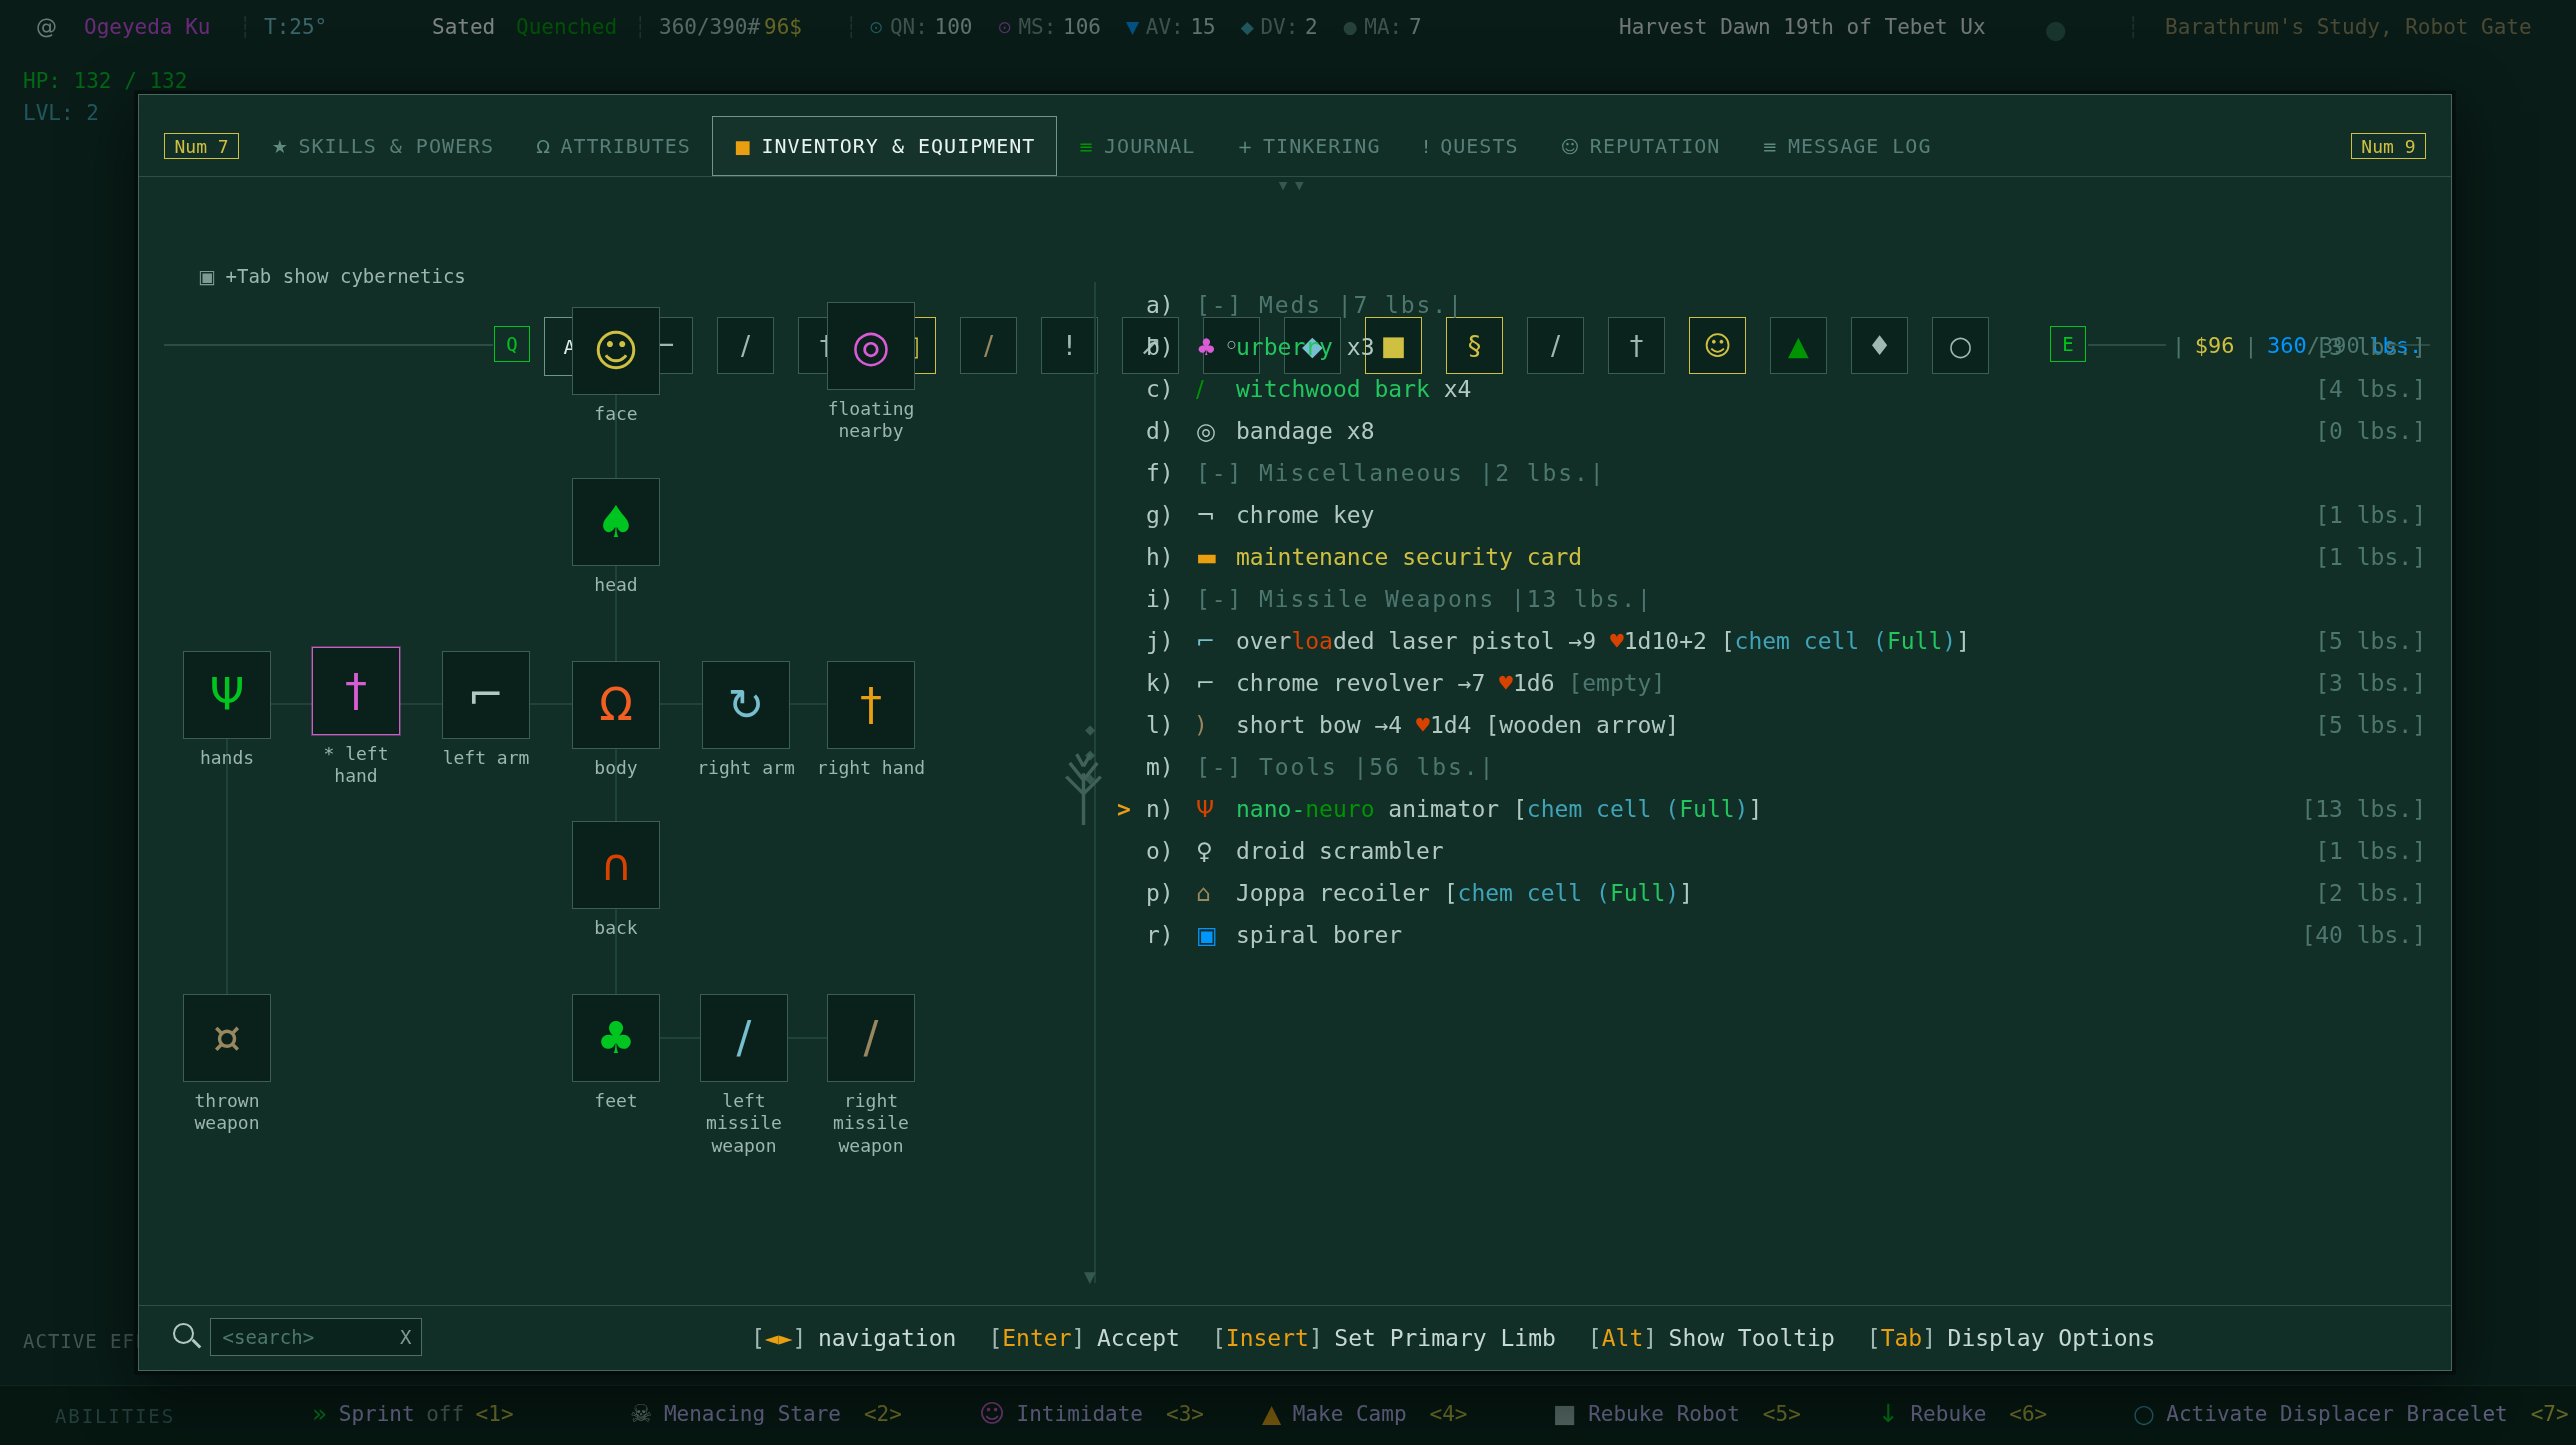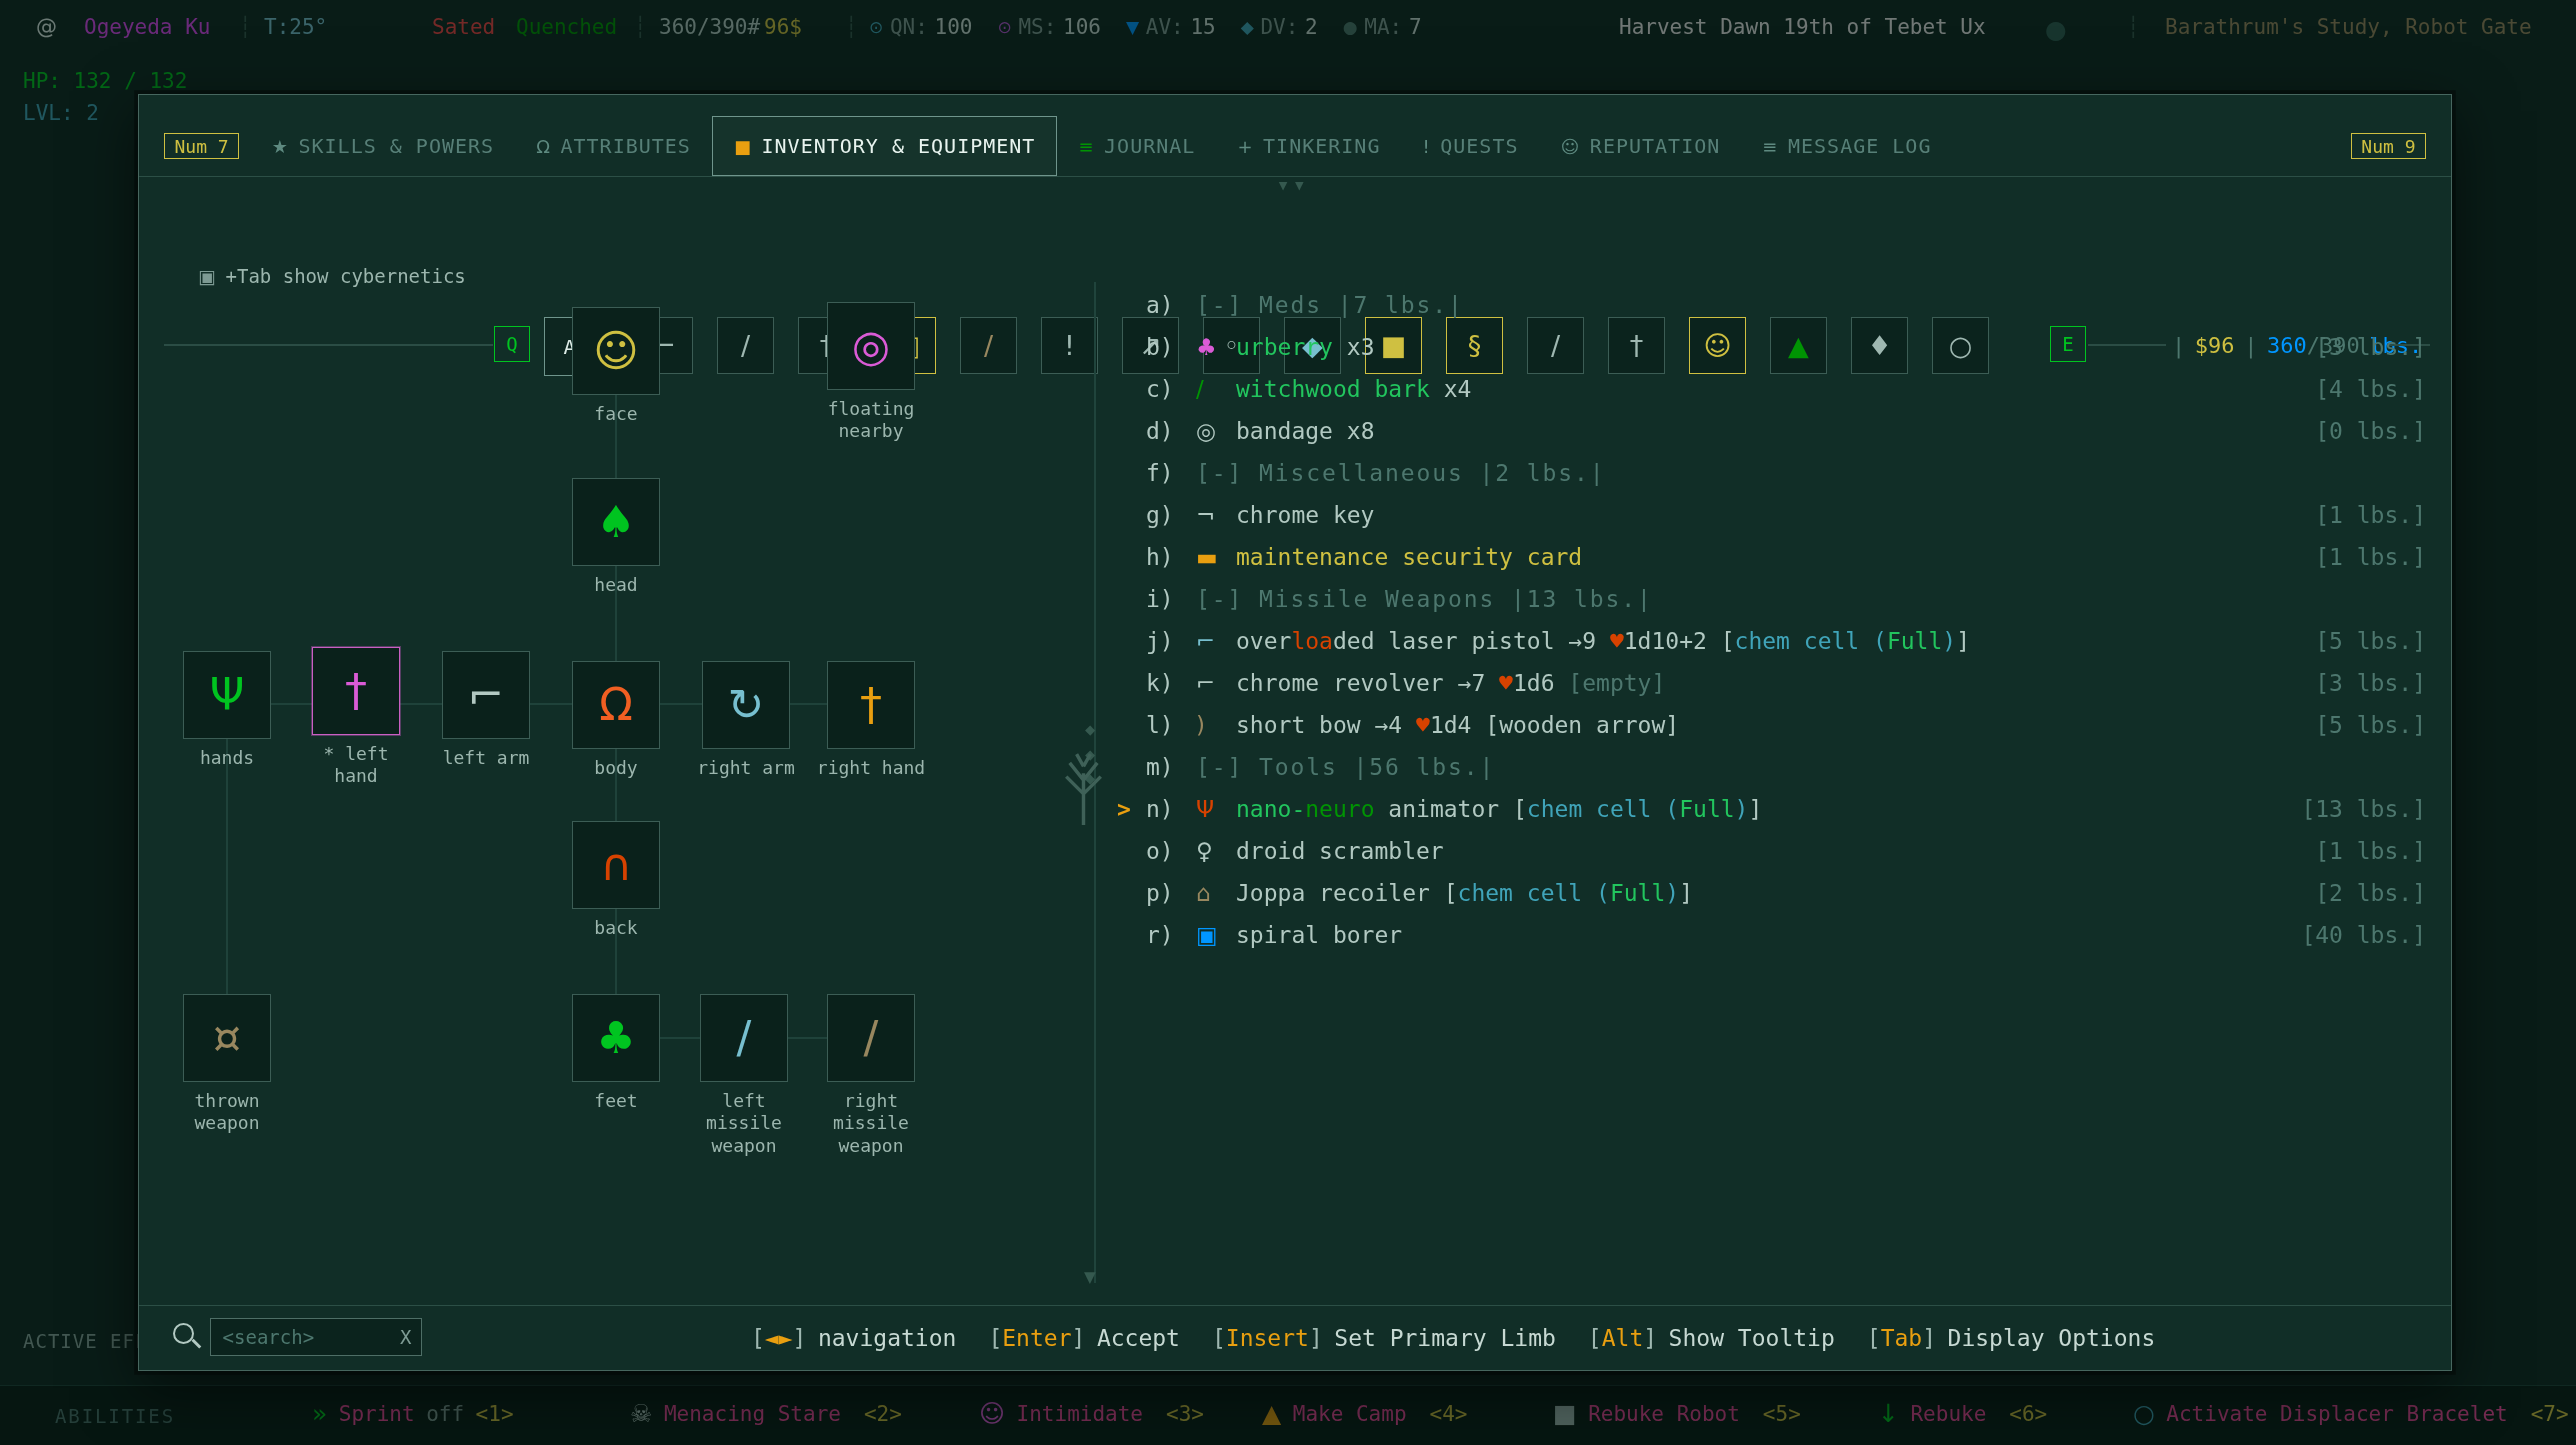--- a/index.html
+++ b/index.html
@@ -11,21 +11,21 @@
   .icon-font{font-family:"DejaVu Sans",sans-serif;}
 
   
   .bg-layer{position:absolute;inset:0;z-index:1;}
   .topbar{position:absolute;left:0;top:15.3px;width:100%;height:38px;font-size:21px;}
   .tb{position:absolute;top:0;white-space:pre;}
   .tb-picon{left:36px;color:#dcebe6}
   .tb-name{left:84px;color:#d946ef}
   .tb-sep1{left:239px;color:#35594f}
   .tb-temp{left:264px;color:#77bfcf}
-  .tb-hunger{left:432px;color:#ef4444}
+  .tb-hunger{left:432px;color:#ffffff}
   .tb-thirst{left:516px;color:#009403}
   .tb-sep2{left:634px;color:#35594f}
   .tb-carry{left:659px;color:#b2c9c2}
   .tb-money{left:764px;color:#cfc041}
   .tb-sep3{left:845px;color:#35594f}
   .tb-stats{left:869px;display:flex;gap:25px;}
   .tstat{display:flex;align-items:center;}
   .tstat .tg{font-family:"DejaVu Sans",sans-serif;font-size:17px;}
   .tstat .tl{color:#7d9a93;margin-left:6.7px;}
   .tstat .tv{color:#c7d9d3;margin-left:6.7px;}
@@ -49,21 +49,21 @@
   
   .abar{position:absolute;left:0;top:1385px;width:100%;height:60px;background:#0a1c16;border-top:1.9px solid #1f423a;}
   .abar-title{position:absolute;left:55px;top:19px;font-size:19px;letter-spacing:1.9px;color:#49706a;text-align:right;}
   .aitems{position:absolute;inset:0;}
   .aitem{position:absolute;top:13.4px;display:flex;align-items:center;gap:11.5px;font-size:21px;white-space:pre;}
   .aitems div.aitem:nth-of-type(1){left:312px}.aitems div.aitem:nth-of-type(2){left:630px}
   .aitems div.aitem:nth-of-type(3){left:979px}.aitems div.aitem:nth-of-type(4){left:1262px}
   .aitems div.aitem:nth-of-type(5){left:1553px}.aitems div.aitem:nth-of-type(6){left:1878px}
   .aitems div.aitem:nth-of-type(7){left:2133px}
   .aitem .ag{font-family:"DejaVu Sans",sans-serif;font-size:25px;}
-  .aitem .al{color:#ec4899}.aitem .ax{color:#7d9a93}.aitem .ak{color:#cfc041}
+  .aitem .al{color:#c4b5fd}.aitem .ax{color:#7d9a93}.aitem .ak{color:#cfc041}
 
   
   .overlay{position:absolute;inset:0;background:rgba(3,17,13,.52);z-index:5;}
 
   
   .modal{position:absolute;left:138px;top:94px;width:2312px;height:1275px;z-index:10;
     background:#112e27;border:1.9px solid #47675f;box-shadow:0 0 0 3.8px rgba(0,0,0,.35),0 17px 57px rgba(0,0,0,.55);
     overflow:hidden;}
   
   .tabs{position:absolute;left:0;top:21px;width:100%;height:61px;display:flex;align-items:stretch;

